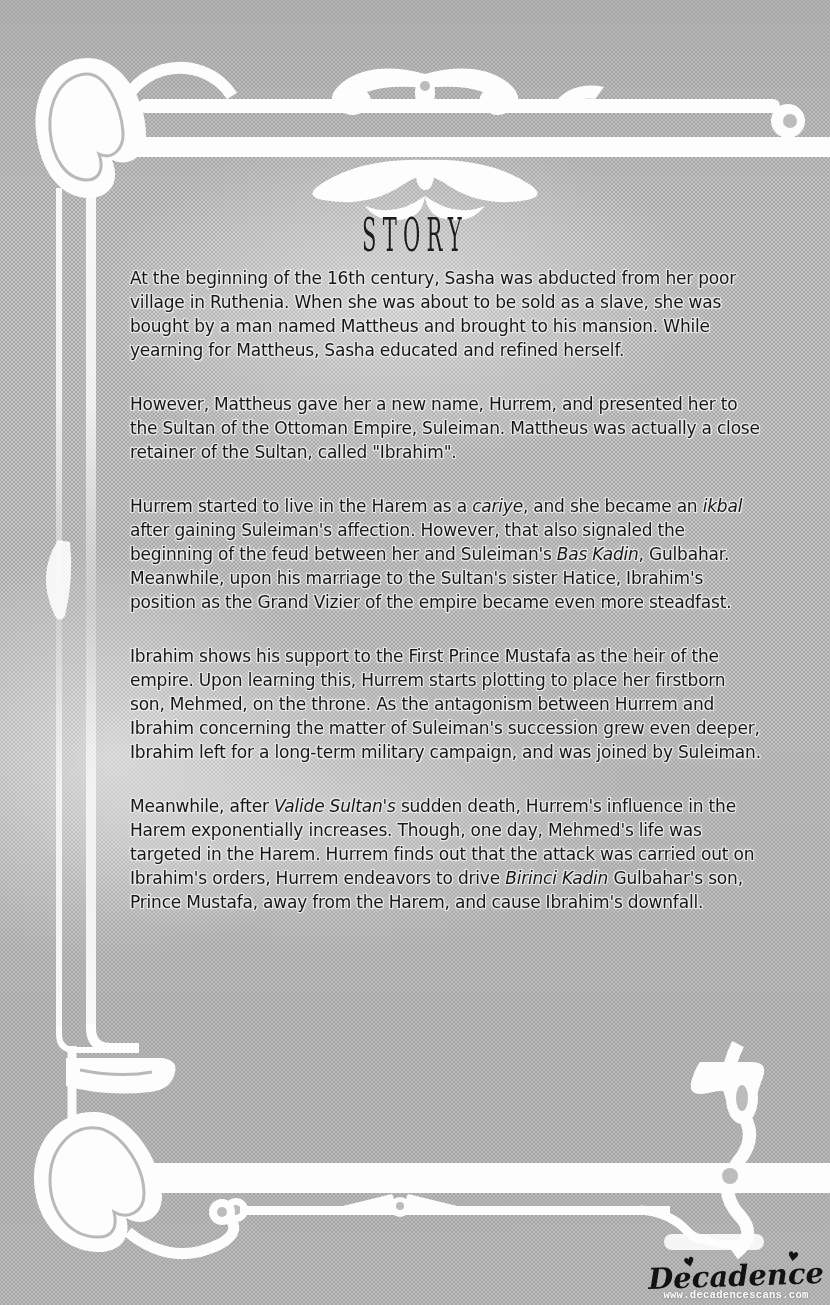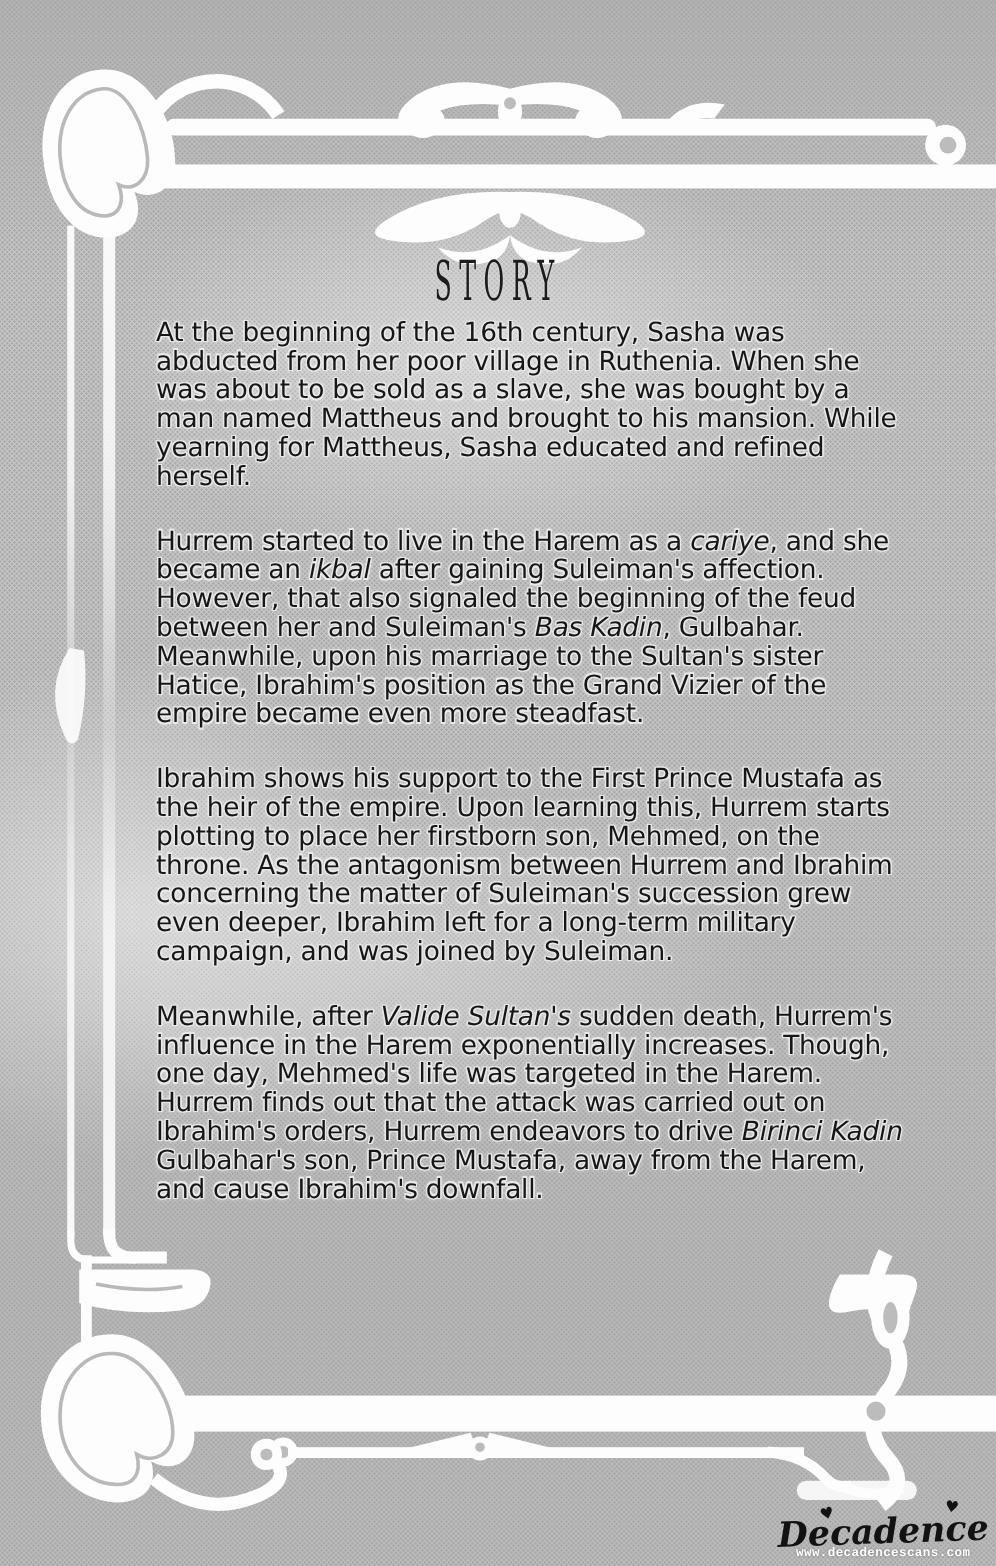--- a/index.html
+++ b/index.html
@@ -29,21 +29,21 @@
     font-size:34px;
     letter-spacing:10px;
     color:#1c1c1c;
     transform:scale(0.62,1.35);
     transform-origin:50% 0%;
     text-shadow:0 0 2px rgba(255,255,255,.6);
   }
   .story{
     position:absolute;left:130px;top:266px;width:631px;
     color:#161616;
-    font-size:22px;line-height:24px;
+    font-size:17px;line-height:24px;
     letter-spacing:-0.2px;
   }
   .story p{
     margin:0 0 30px 0;
     text-shadow:-1px -1px 0 #e9e9e9, 1px -1px 0 #e9e9e9, -1px 1px 0 #e9e9e9, 1px 1px 0 #e9e9e9,
                  0 -1px 0 #e9e9e9, 0 1px 0 #e9e9e9, -1px 0 0 #e9e9e9, 1px 0 0 #e9e9e9, 0 0 4px #efefef;
   }
   .story i{}
   .watermark{position:absolute;right:4px;bottom:4px;width:180px;text-align:center;}
   .logo{
@@ -141,20 +141,21 @@
     <ellipse cx="742" cy="1098" rx="6" ry="13" fill="#bcbcbc"></ellipse>
     <circle cx="730" cy="1176" r="8" fill="#bcbcbc"></circle>
     <path d="M700,1238 q26,12 52,2" stroke="#fdfdfd" stroke-width="8" fill="none"></path>
     <rect x="664" y="1234" width="100" height="16" rx="8" fill="#fdfdfd" opacity="0.9"></rect>
   </svg>
 
   <h1 class="title">STORY</h1>
 
   <section class="story">
     <p><span>At the beginning of the 16th century, Sasha was abducted from her poor village in Ruthenia. When she was about to be sold as a slave, she was bought by a man named Mattheus and brought to his mansion. While yearning for Mattheus, Sasha educated and refined herself.</span></p>
+    <p><span>However, Mattheus gave her a new name, Hurrem, and presented her to the Sultan of the Ottoman Empire, Suleiman.  Mattheus was actually a close retainer of the Sultan, called "Ibrahim".</span></p>
     <p><span>Hurrem started to live in the Harem as a </span><i>cariye</i><span>, and she became an </span><i>ikbal</i><span> after gaining Suleiman's affection. However, that also signaled the beginning of the feud between her and Suleiman's </span><i>Bas Kadin</i><span>, Gulbahar.  Meanwhile, upon his marriage to the Sultan's sister Hatice, Ibrahim's position as the Grand Vizier of the empire became even more steadfast.</span></p>
     <p><span>Ibrahim shows his support to the First Prince Mustafa as the heir of the empire. Upon learning this, Hurrem starts plotting to place her firstborn son, Mehmed, on the throne. As the antagonism between Hurrem and Ibrahim concerning the matter of Suleiman's succession grew even deeper, Ibrahim left for a long-term military campaign, and was joined by Suleiman.</span></p>
     <p><span>Meanwhile, after </span><i>Valide Sultan's</i><span> sudden death, Hurrem's influence in the Harem exponentially increases. Though, one day, Mehmed's life was targeted in the Harem. Hurrem finds out that the attack was carried out on Ibrahim's orders, Hurrem endeavors to drive </span><i>Birinci Kadin</i><span> Gulbahar's son, Prince Mustafa, away from the Harem, and cause Ibrahim's downfall.</span></p>
   </section>
 
   <div class="watermark">
     <div class="logo">
       <span class="heart h1">♥</span>
       <span class="heart h2">♥</span>
       <span>Decadence</span>

